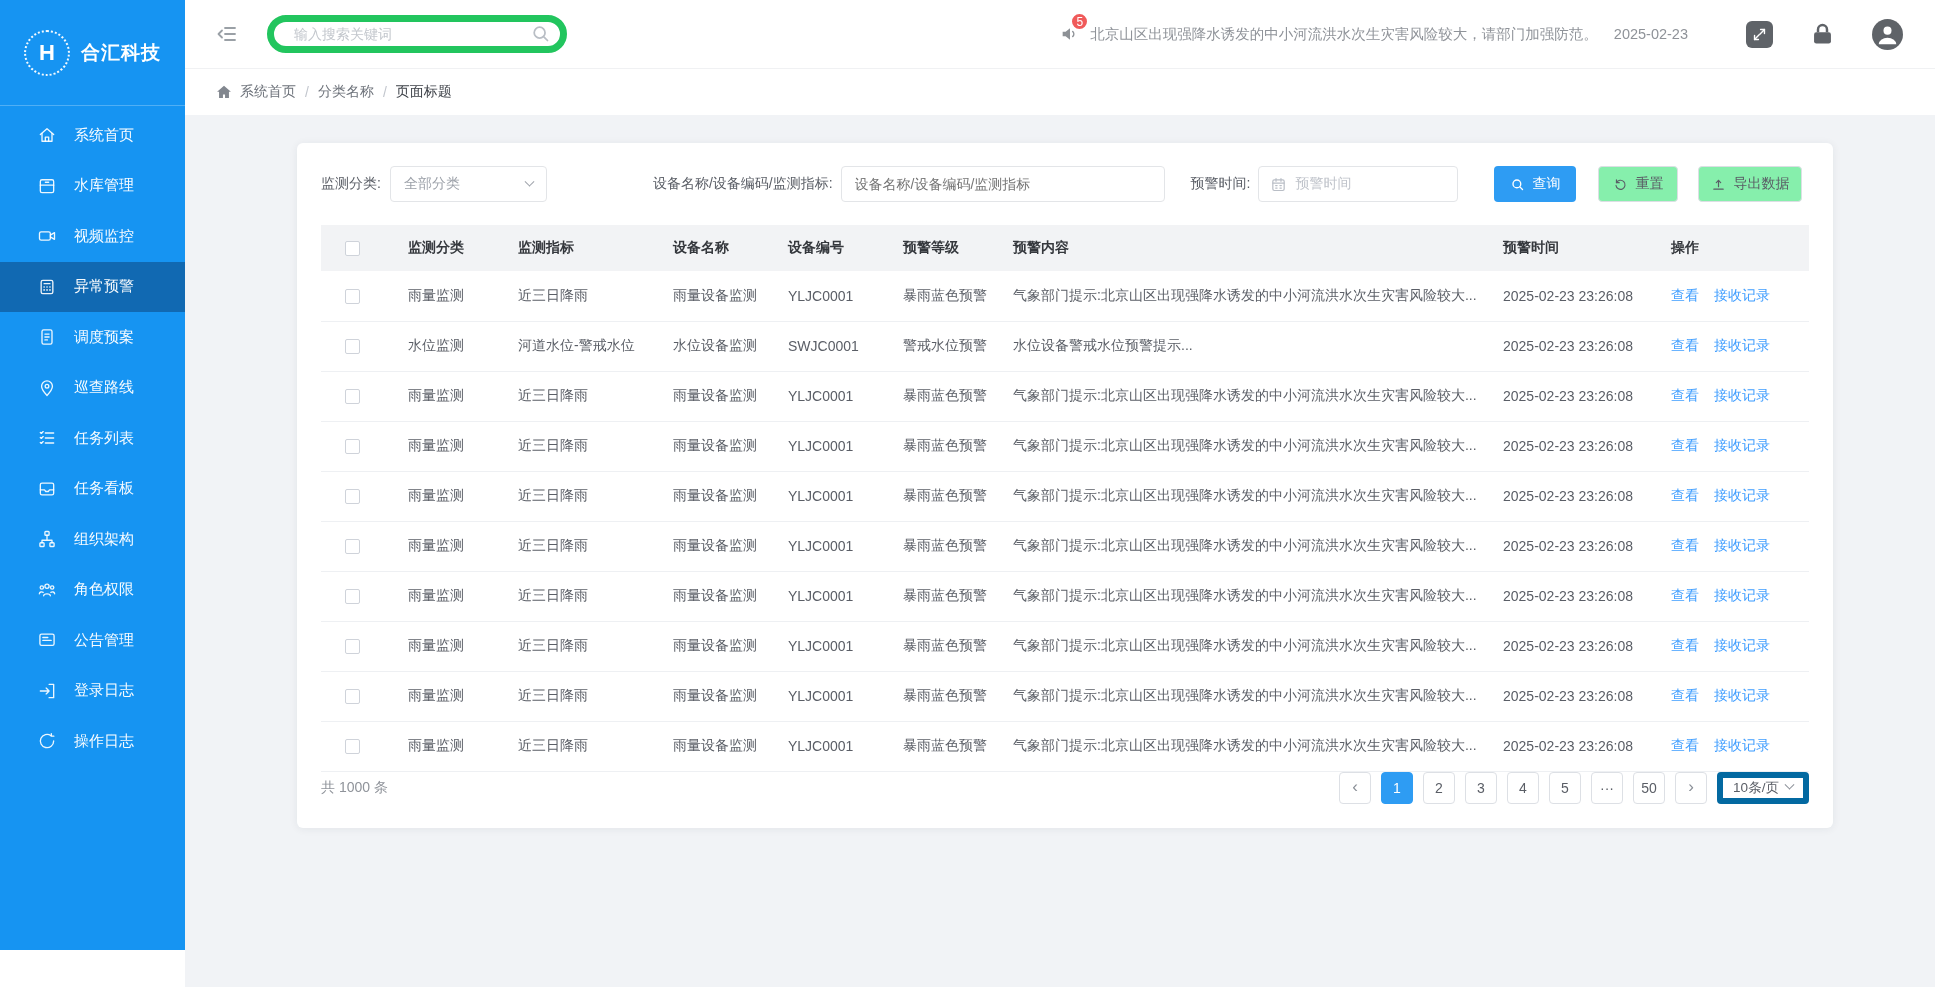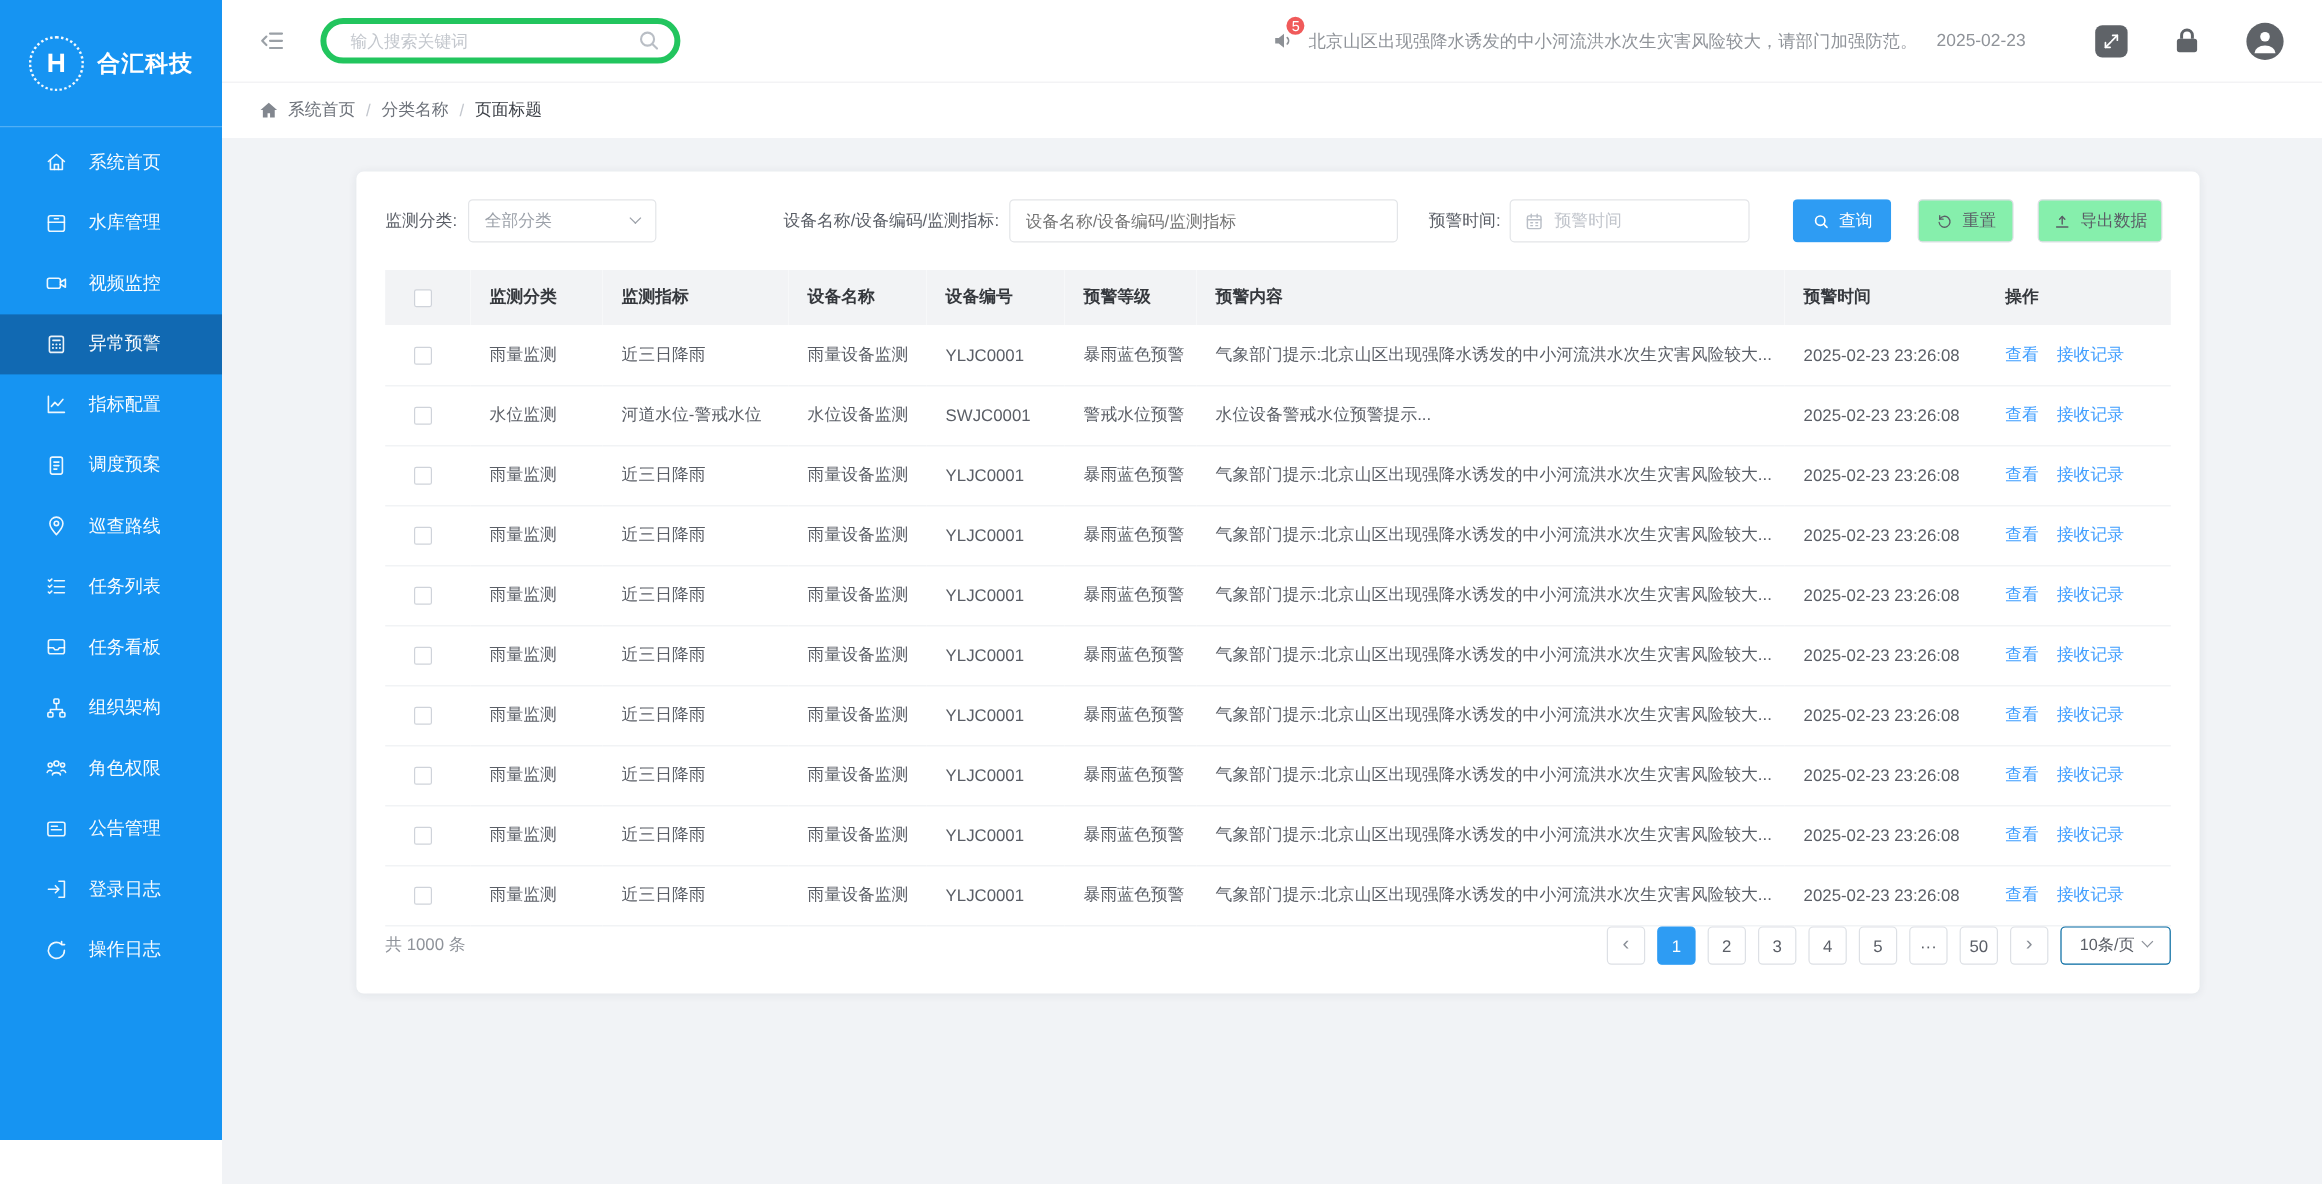--- a/index.html
+++ b/index.html
@@ -35,21 +35,21 @@
   .side-item .icon { width: 20px; height: 20px; color: rgba(255,255,255,0.92); }
   .side-item.active { background: #1169b2; }
 
   
   .main { margin-left: 185px; height: 987px; display: flex; flex-direction: column; }
 
   .topbar { height: 68px; background: #fff; display: flex; align-items: center; padding: 0 32px 0 30px; flex: none; }
   .collapse-btn { width: 24px; height: 24px; color: #9aa0a6; margin-right: 28px; cursor: pointer; }
   .search-wrap { position: relative; width: 300px; height: 38px; }
   .search-input {
-    width: 100%; height: 100%; border: 5px solid #22c55e; border-radius: 19px;
+    width: 100%; height: 100%; border: 7px solid #22c55e; border-radius: 19px;
     padding: 0 46px 0 20px; font-size: 14px; color: #333; outline: none; background: #fff;
   }
   .search-input::placeholder { color: #c3c7cd; }
   .search-icon { position: absolute; right: 16px; top: 8px; width: 21px; height: 21px; color: #b9bec5; }
 
   .top-right { margin-left: auto; display: flex; align-items: center; }
   .speaker-wrap { position: relative; width: 22px; height: 22px; color: #8d9196; cursor: pointer; }
   .badge {
     position: absolute; top: -11px; left: 11px; min-width: 19px; height: 19px;
     border-radius: 10px; background: #f05a5a; color: #fff; font-size: 12px;
@@ -139,21 +139,21 @@
   .total { color: #8f939a; font-size: 14px; }
   .pager { margin-left: auto; display: flex; align-items: center; gap: 10px; }
   .page-btn {
     min-width: 32px; height: 32px; border: 1px solid #dde0e5; border-radius: 4px;
     background: #fff; color: #5a5e66; display: flex; align-items: center; justify-content: center;
     font-size: 14px; cursor: pointer; padding: 0 7px;
   }
   .page-btn.arrow { font-size: 17px; color: #8a8f97; padding-bottom: 2px; }
   .page-btn.active { background: #2e9cf3; border-color: #2e9cf3; color: #fff; }
   .page-size {
-    width: 92px; height: 32px; border: 1px solid #0369a1; border-radius: 4px; background: #fff;
+    width: 92px; height: 32px; border: 6px solid #0369a1; border-radius: 4px; background: #fff;
     color: #5a5e66; display: flex; align-items: center; justify-content: center; gap: 7px;
     font-size: 13.5px; cursor: pointer;
   }
   .page-size .chev-down { border-color: #8a8f97; }
 </style>
 </head>
 <body>
 
 <aside class="sidebar">
   <div class="logo">
@@ -192,29 +192,20 @@
       </div>
       <div class="side-item active">
         <span class="icon">
           <svg viewBox="0 0 24 24" fill="none" stroke="currentColor" stroke-width="1.6" stroke-linecap="round" stroke-linejoin="round">
             <rect x="5" y="4" width="14" height="16" rx="2"></rect>
             <path d="M8.5 8h7"></path>
             <path d="M8.5 12h.1M12 12h.1M15.5 12h.1M8.5 15.5h.1M12 15.5h.1M15.5 15.5h.1" stroke-width="2"></path>
           </svg>
         </span>
         <span>异常预警</span>
-      </div>
-      <div class="side-item">
-        <span class="icon">
-          <svg viewBox="0 0 24 24" fill="none" stroke="currentColor" stroke-width="1.6" stroke-linecap="round" stroke-linejoin="round">
-            <path d="M4 4v16h16"></path>
-            <path d="M7 14l3.5-4 3 3 5-6"></path>
-          </svg>
-        </span>
-        <span>指标配置</span>
       </div>
       <div class="side-item">
         <span class="icon">
           <svg viewBox="0 0 24 24" fill="none" stroke="currentColor" stroke-width="1.6" stroke-linecap="round" stroke-linejoin="round">
             <rect x="6" y="3.5" width="12" height="17" rx="2"></rect>
             <path d="M9.5 8.5h5M9.5 12h5M9.5 15.5h3"></path>
           </svg>
         </span>
         <span>调度预案</span>
       </div>

